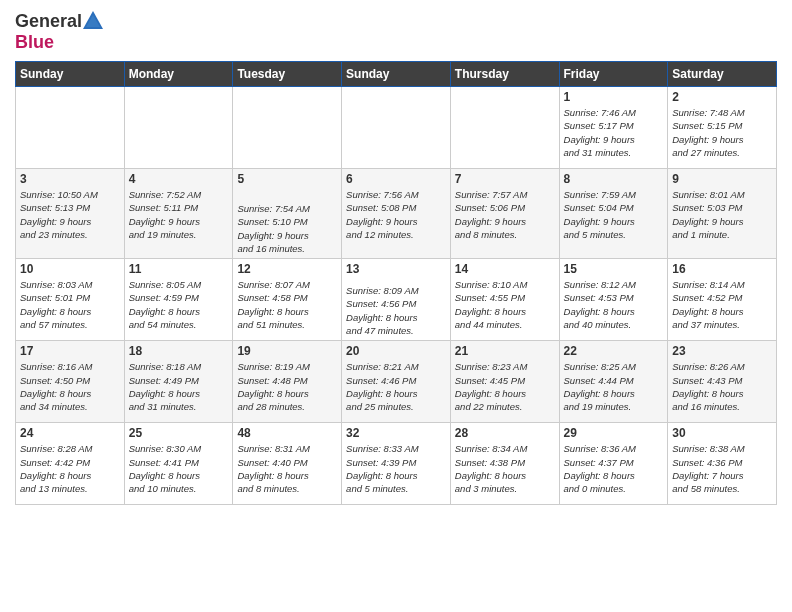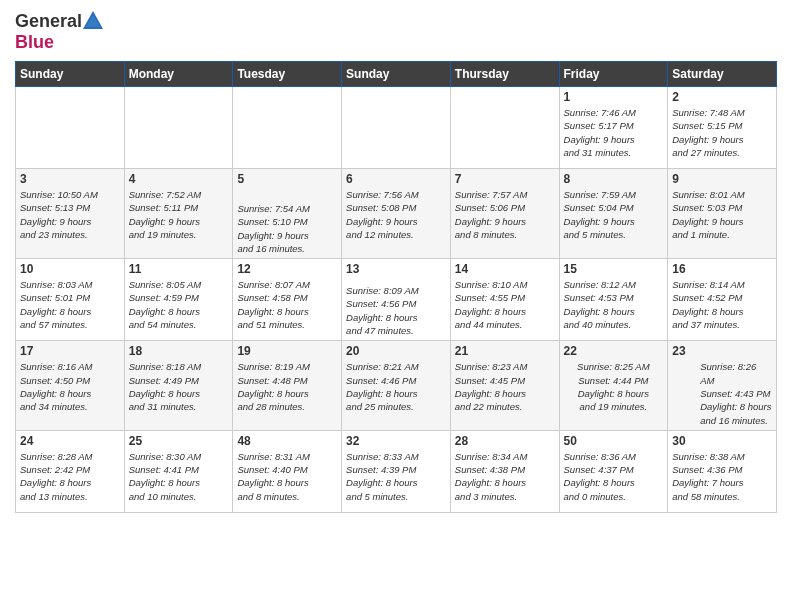--- a/index.html
+++ b/index.html
@@ -266,38 +266,38 @@
           </td>
           <td>
             <span class="day-num">21</span>
             <div class="day-info" style="white-space: pre-line;">Sunrise: 8:23 AM
 Sunset: 4:45 PM
 Daylight: 8 hours
 and 22 minutes.</div>
           </td>
           <td>
             <span class="day-num">22</span>
-            <div class="day-info" style="white-space: pre-line; text-align: center;">Sunrise: 8:25 AM
+            <div class="day-info" style="white-space: pre-line;">Sunrise: 8:25 AM
 Sunset: 4:44 PM
 Daylight: 8 hours
 and 19 minutes.</div>
           </td>
           <td>
             <span class="day-num">23</span>
-            <div class="day-info" style="white-space: pre-line; margin-left: 28px;">Sunrise: 8:26 AM
+            <div class="day-info" style="white-space: pre-line;">Sunrise: 8:26 AM
 Sunset: 4:43 PM
 Daylight: 8 hours
 and 16 minutes.</div>
           </td>
         </tr>
         <tr>
           <td>
             <span class="day-num">24</span>
             <div class="day-info" style="white-space: pre-line;">Sunrise: 8:28 AM
-Sunset: 2:42 PM
+Sunset: 4:42 PM
 Daylight: 8 hours
 and 13 minutes.</div>
           </td>
           <td>
             <span class="day-num">25</span>
             <div class="day-info" style="white-space: pre-line;">Sunrise: 8:30 AM
 Sunset: 4:41 PM
 Daylight: 8 hours
 and 10 minutes.</div>
           </td>
@@ -316,21 +316,21 @@
 and 5 minutes.</div>
           </td>
           <td>
             <span class="day-num">28</span>
             <div class="day-info" style="white-space: pre-line;">Sunrise: 8:34 AM
 Sunset: 4:38 PM
 Daylight: 8 hours
 and 3 minutes.</div>
           </td>
           <td>
-            <span class="day-num">50</span>
+            <span class="day-num">29</span>
             <div class="day-info" style="white-space: pre-line;">Sunrise: 8:36 AM
 Sunset: 4:37 PM
 Daylight: 8 hours
 and 0 minutes.</div>
           </td>
           <td>
             <span class="day-num">30</span>
             <div class="day-info" style="white-space: pre-line;">Sunrise: 8:38 AM
 Sunset: 4:36 PM
 Daylight: 7 hours

